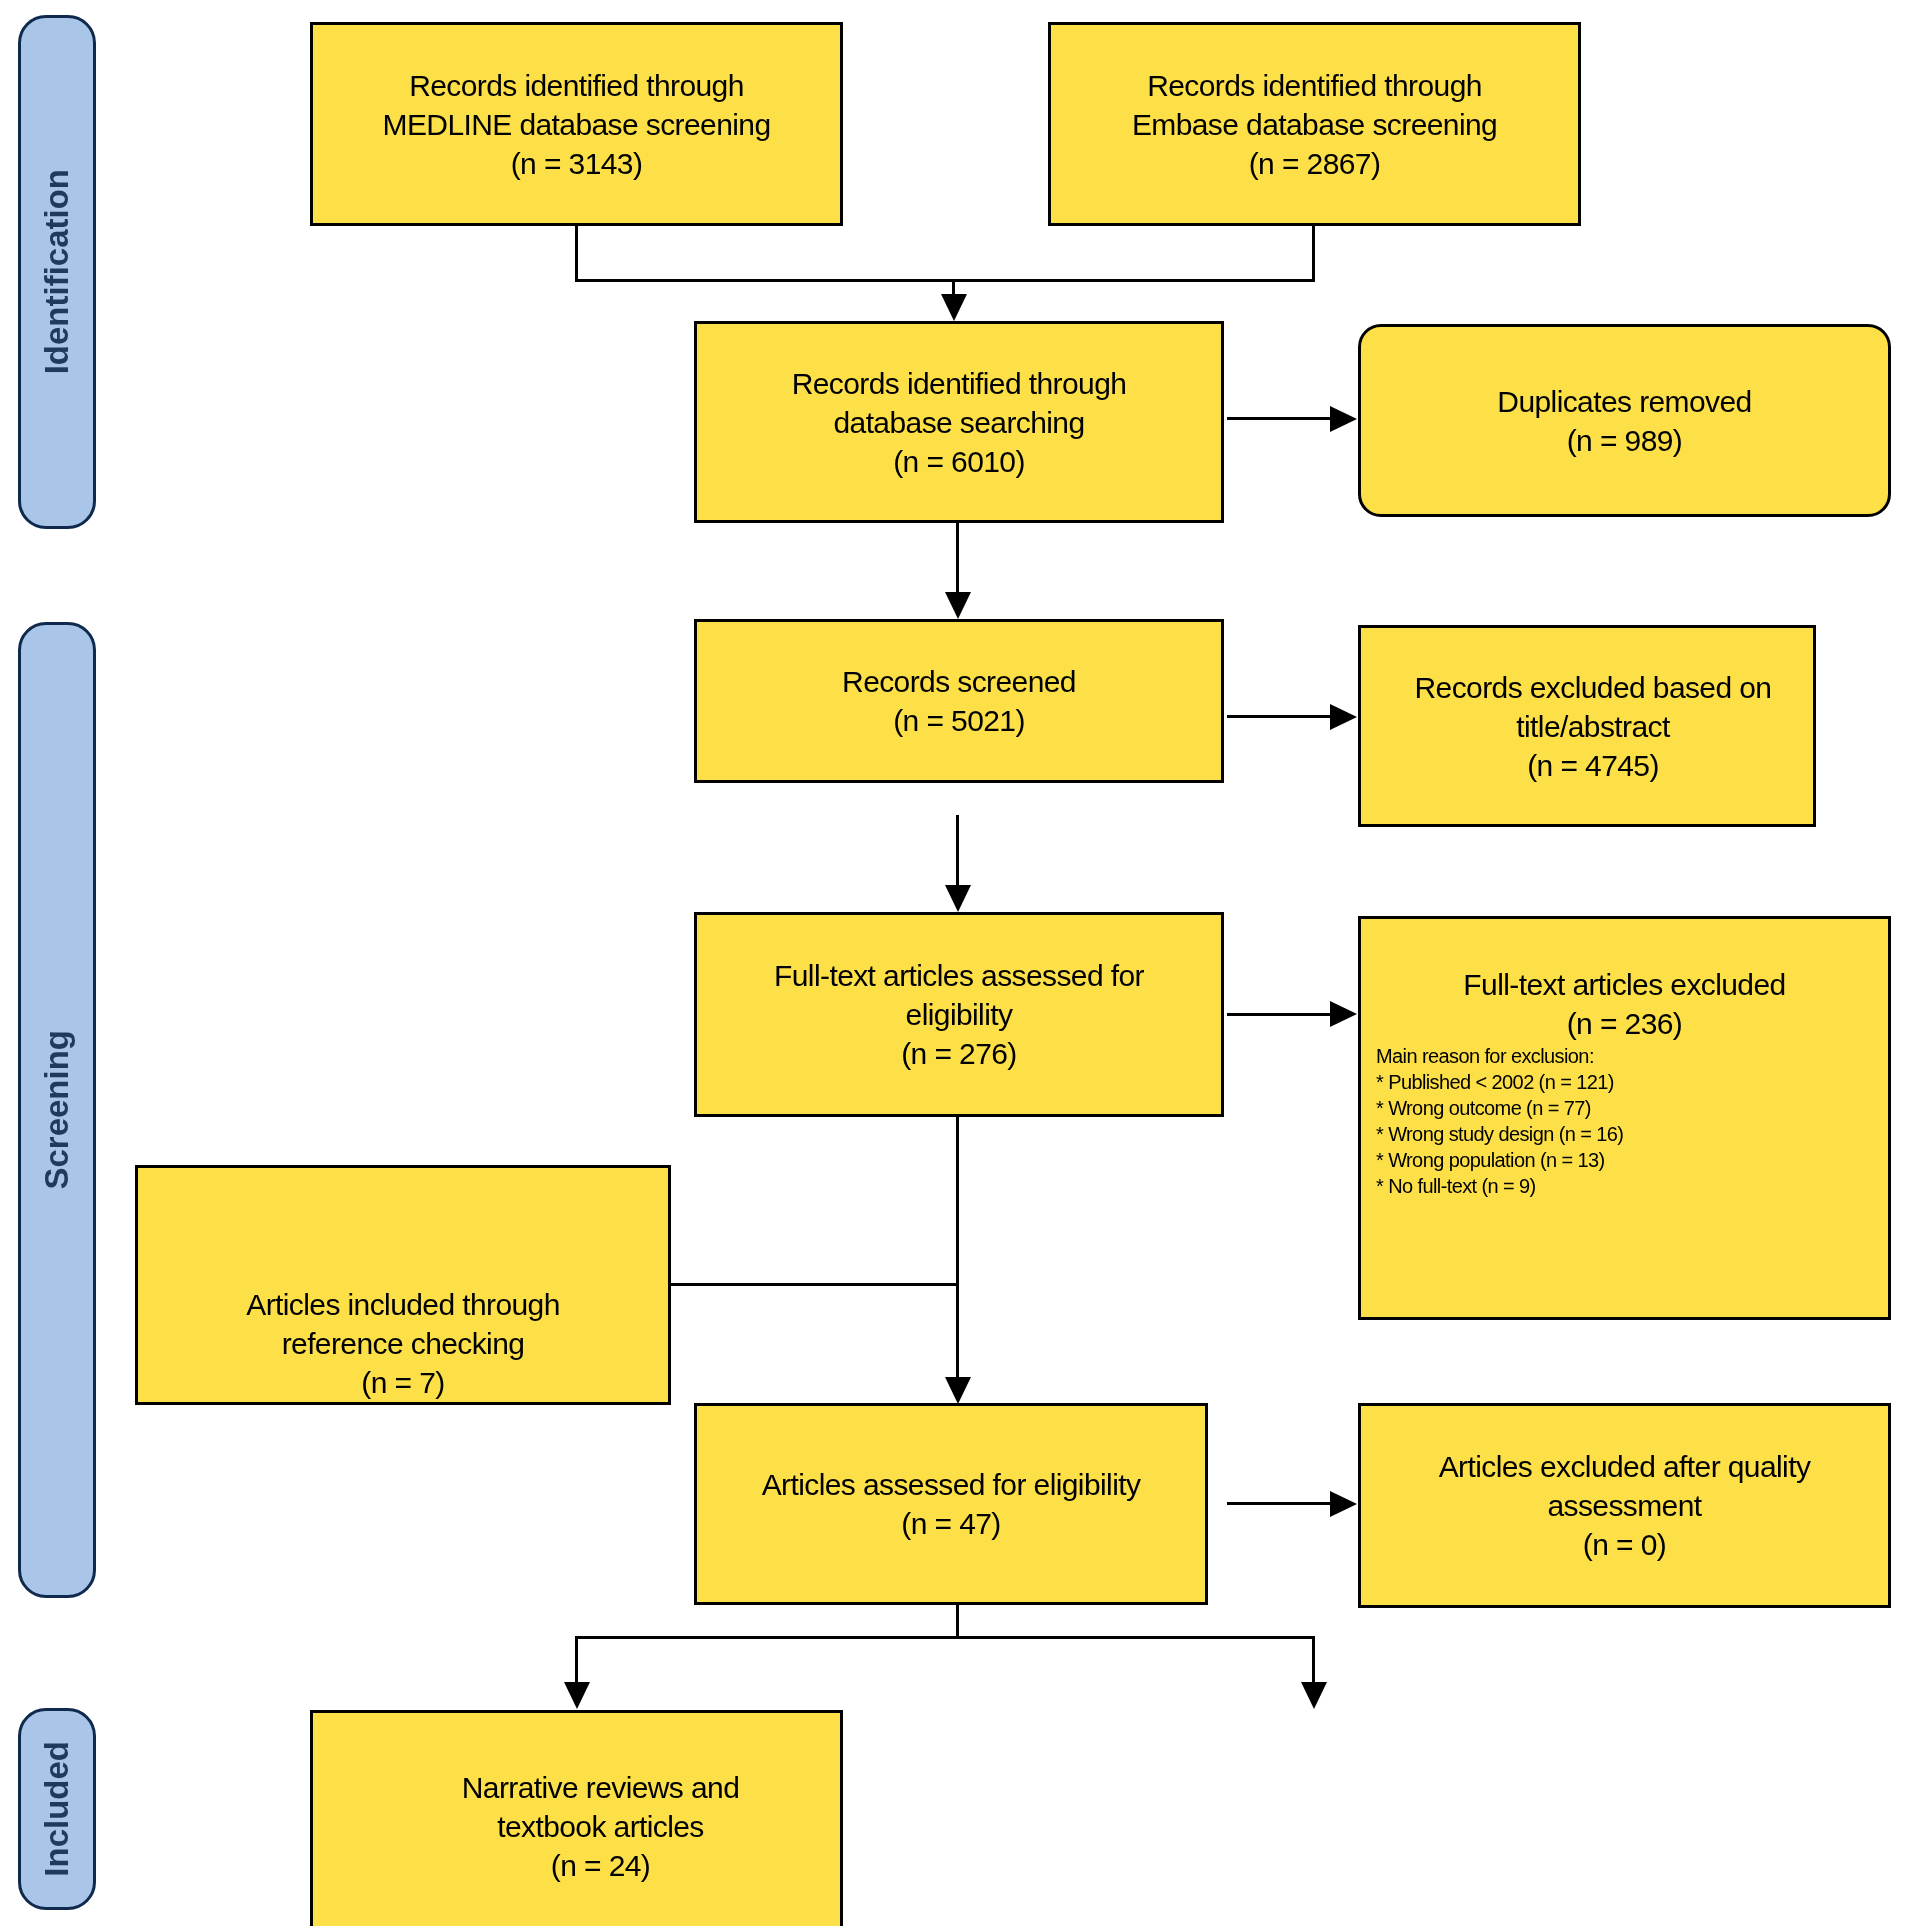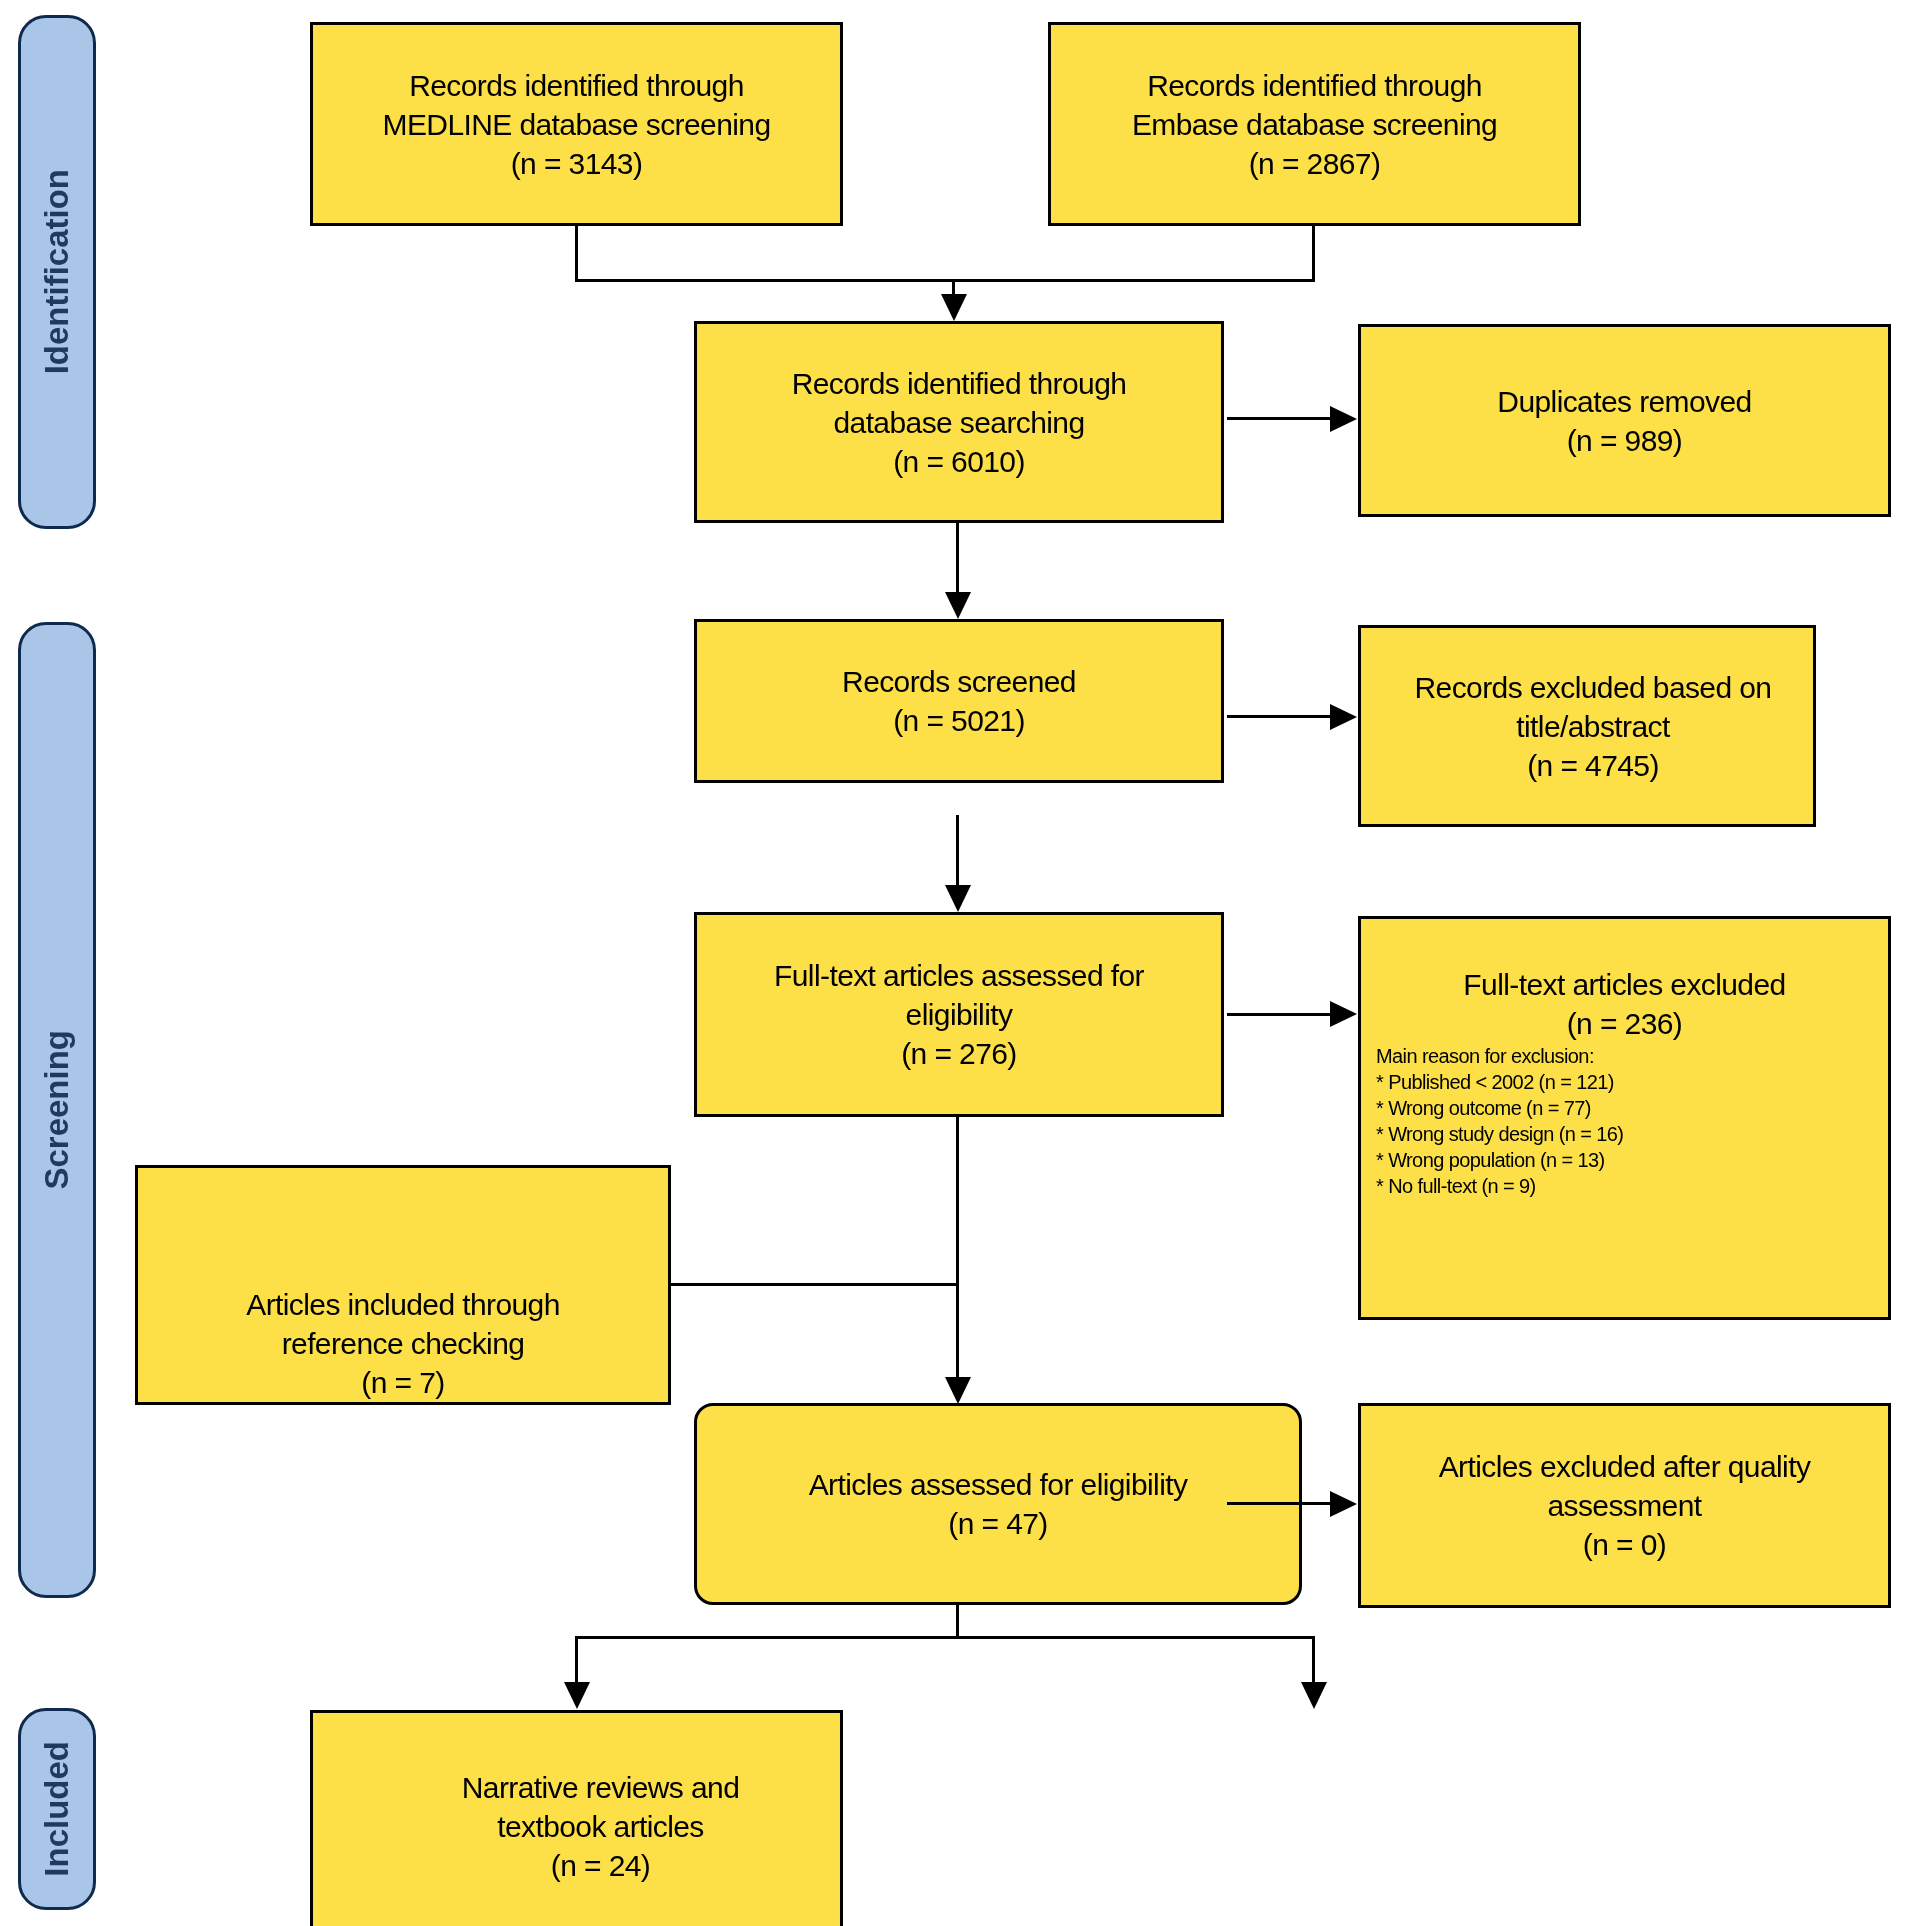--- a/index.html
+++ b/index.html
@@ -106,21 +106,21 @@
   <div class="vline" style="left:952px; top:279px; width:2.9px; height:17.6px;"></div>
   <div class="arrow-down" style="left:941px; top:294px;"></div>
 
   <div class="box" style="left:694px; top:321px; width:530px; height:202px;">
     <div class="box-text">Records identified through
 database searching
 (n = 6010)</div>
   </div>
   <div class="hline" style="left:1227px; top:417px; width:108px; height:2.9px;"></div>
   <div class="arrow-right" style="left:1330px; top:406px;"></div>
-  <div class="box" style="left:1358px; top:324px; width:533px; height:193px;">
+  <div class="box" style="left:1358px; top:324px; width:533px; height:193px;border-radius:23px;">
     <div class="box-text">Duplicates removed
 (n = 989)</div>
   </div>
 
   <div class="vline" style="left:956px; top:523px; width:2.9px; height:73px;"></div>
   <div class="arrow-down" style="left:945px; top:592px;"></div>
 
   <div class="box" style="left:694px; top:619px; width:530px; height:164px;">
     <div class="box-text">Records screened
 (n = 5021)</div>
@@ -157,21 +157,21 @@
   <div class="box" style="left:135px; top:1165px; width:536px; height:240px;justify-content:flex-end;">
     <div class="box-text">Articles included through
 reference checking
 (n = 7)</div>
   </div>
   <div class="hline" style="left:670px; top:1283px; width:288px; height:2.9px;"></div>
 
   <div class="vline" style="left:956px; top:1117px; width:2.9px; height:261px;"></div>
   <div class="arrow-down" style="left:945px; top:1377px;"></div>
 
-  <div class="box" style="left:694px; top:1403px; width:608px; height:202px;border-radius:19px;">
+  <div class="box" style="left:694px; top:1403px; width:514px; height:202px;">
     <div class="box-text">Articles assessed for eligibility
 (n = 47)</div>
   </div>
   <div class="hline" style="left:1227px; top:1502px; width:108px; height:2.9px;"></div>
   <div class="arrow-right" style="left:1330px; top:1491px;"></div>
   <div class="box" style="left:1358px; top:1403px; width:533px; height:205px;">
     <div class="box-text">Articles excluded after quality
 assessment
 (n = 0)</div>
   </div>

